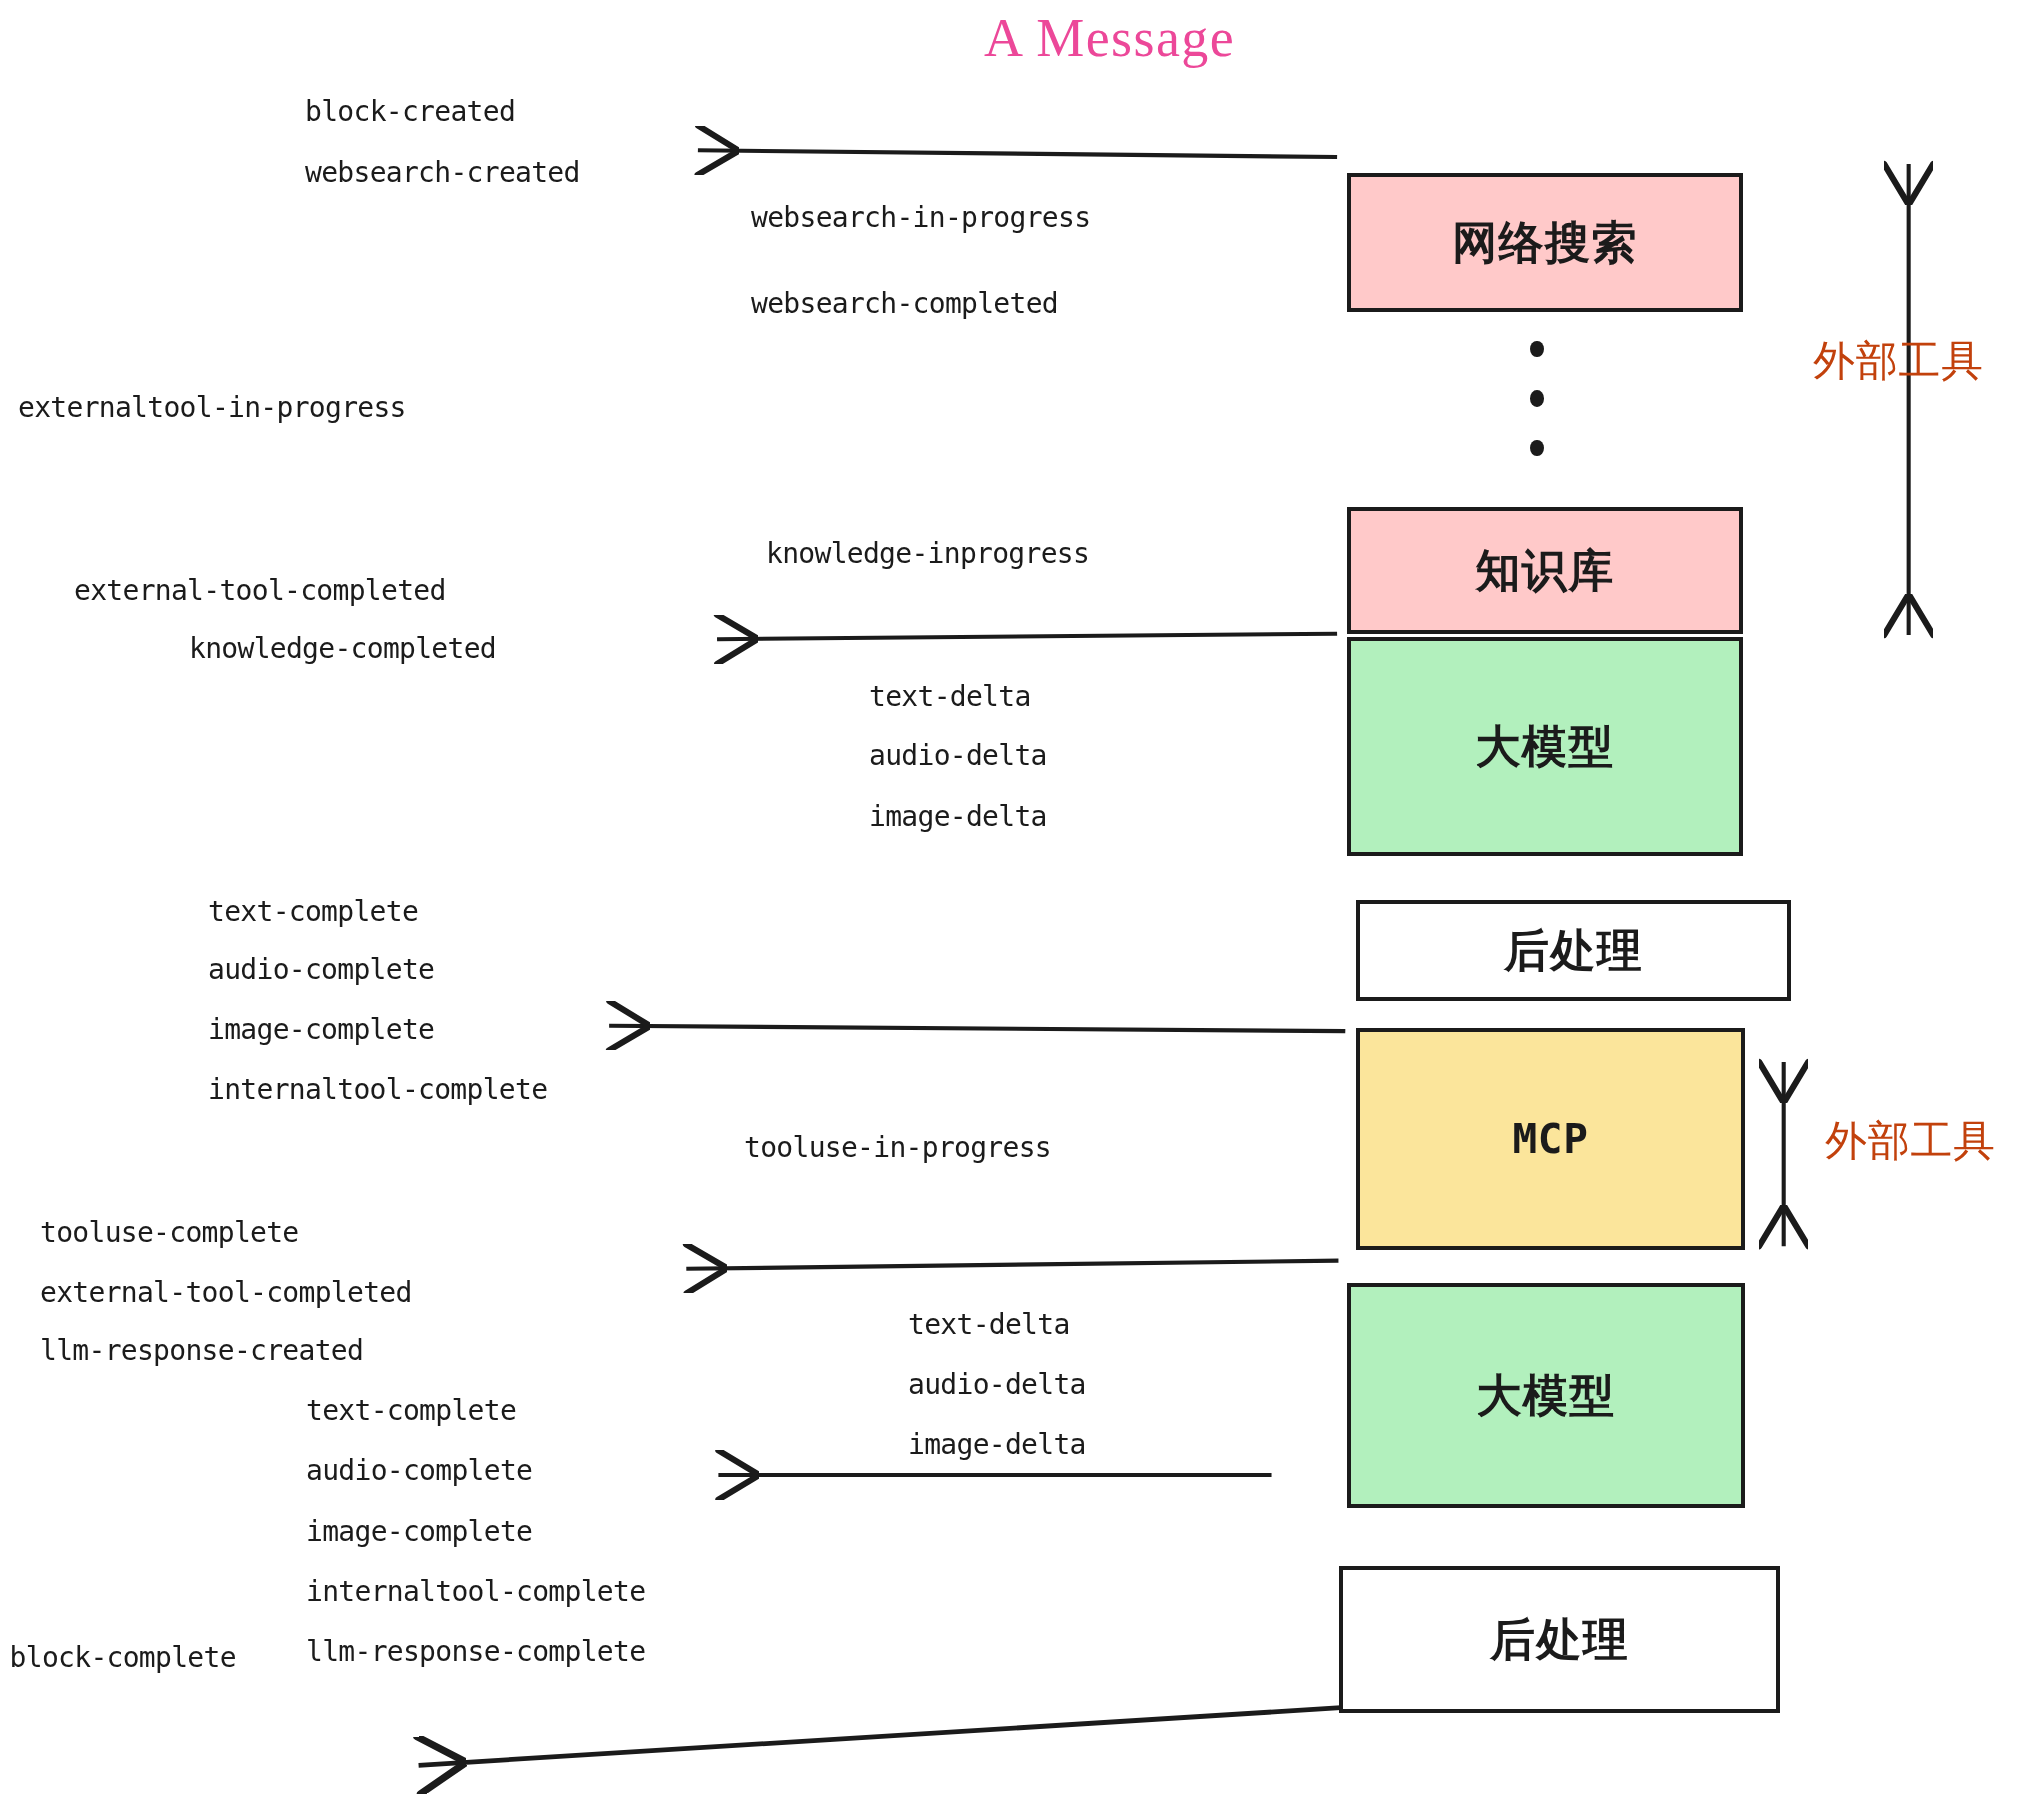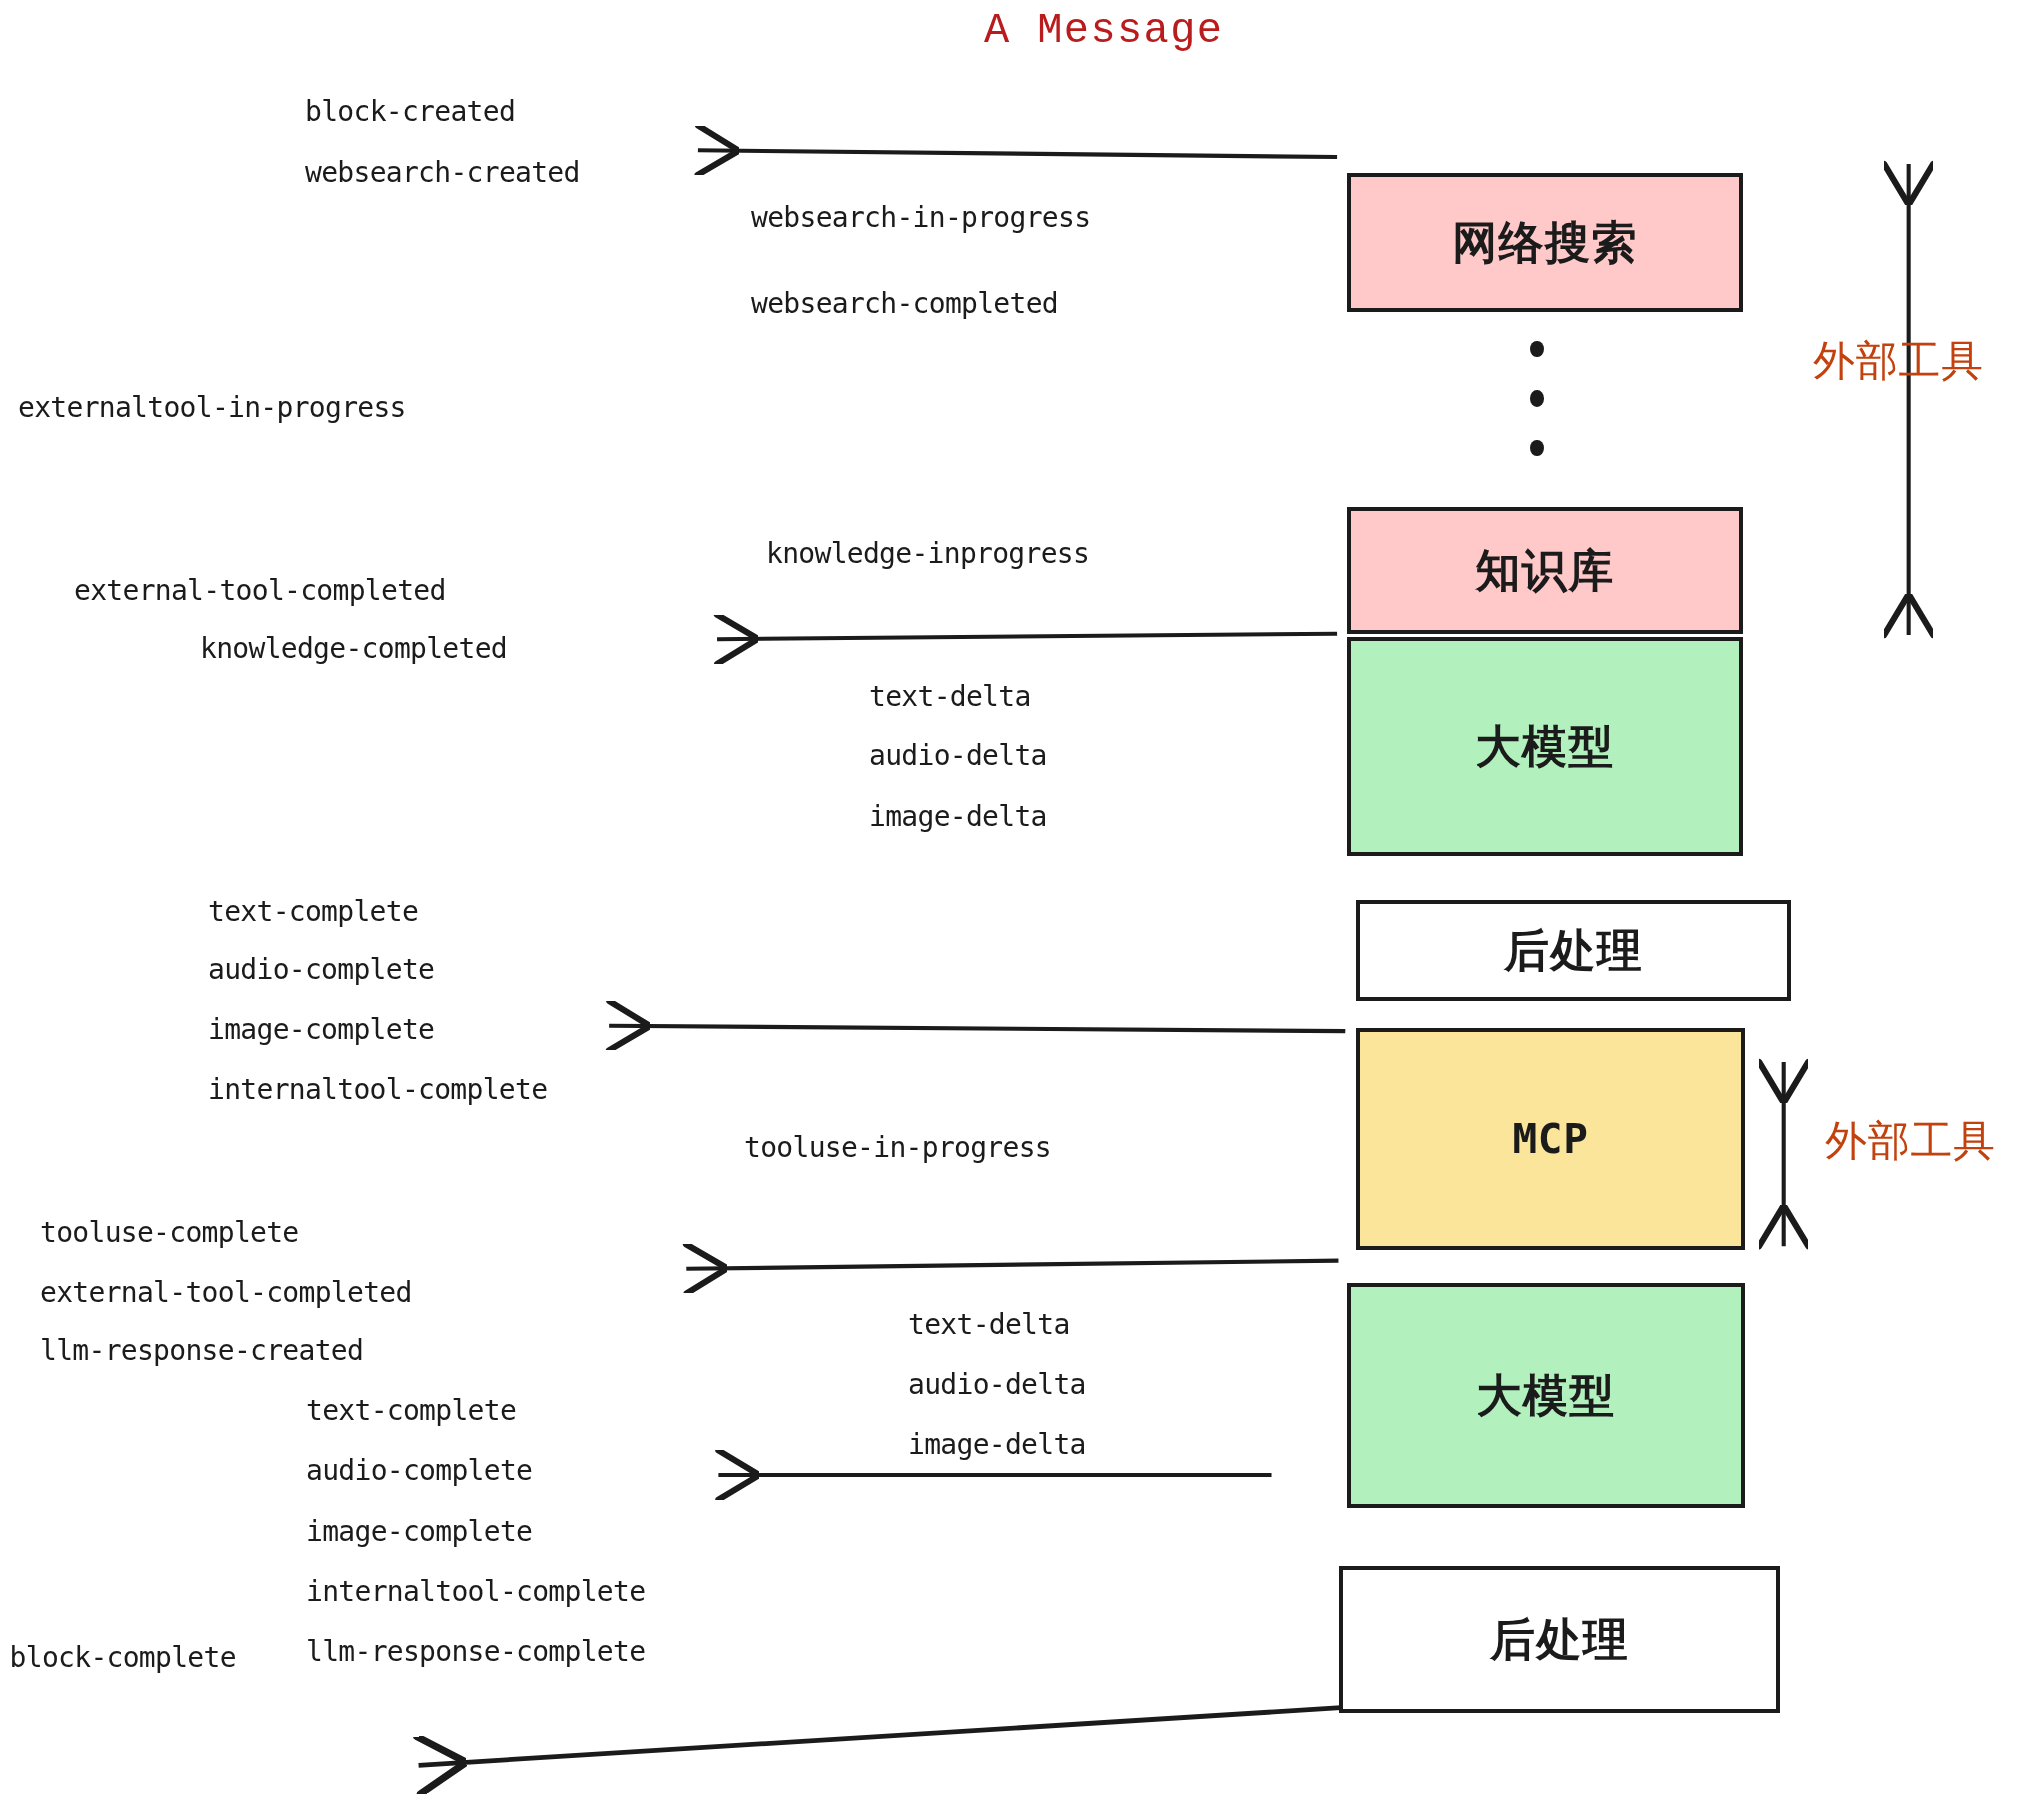--- a/index.html
+++ b/index.html
@@ -26,23 +26,23 @@
     position: absolute;
     font-family: "DejaVu Sans Mono", monospace;
     font-size: 28px;
     color: #1b1b1b;
     white-space: nowrap;
     letter-spacing: -0.7px;
     line-height: 1;
   }
   .title {
     position: absolute;
-    font-family: Liberation Mono, monospace;
-    font-size: 42px;
-    color: #b91c1c;
+    font-family: Liberation Serif, serif;
+    font-size: 54px;
+    color: #ec4899;
     white-space: nowrap;
     letter-spacing: 1.4px;
   }
   .node {
     position: absolute;
     box-sizing: border-box;
     border: 4.1px solid #1b1b1b;
     display: flex;
     align-items: center;
     justify-content: center;
@@ -158,21 +158,21 @@
   <div class="evt" style="left:751px; top:204px;">websearch-in-progress</div>
 
   <div class="evt" style="left:751px; top:290px;">websearch-completed</div>
 
   <div class="evt" style="left:18px; top:394px;">externaltool-in-progress</div>
 
   <div class="evt" style="left:766px; top:540px;">knowledge-inprogress</div>
 
   <div class="evt" style="left:74px; top:577px;">external-tool-completed</div>
 
-  <div class="evt" style="left:189px; top:635px;margin-left:11px;">knowledge-completed</div>
+  <div class="evt" style="left:189px; top:635px;">knowledge-completed</div>
 
   <div class="evt" style="left:869px; top:683px;">text-delta</div>
 
   <div class="evt" style="left:869px; top:742px;">audio-delta</div>
 
   <div class="evt" style="left:869px; top:803px;">image-delta</div>
 
   <div class="evt" style="left:208px; top:898px;">text-complete</div>
 
   <div class="evt" style="left:208px; top:956px;">audio-complete</div>

